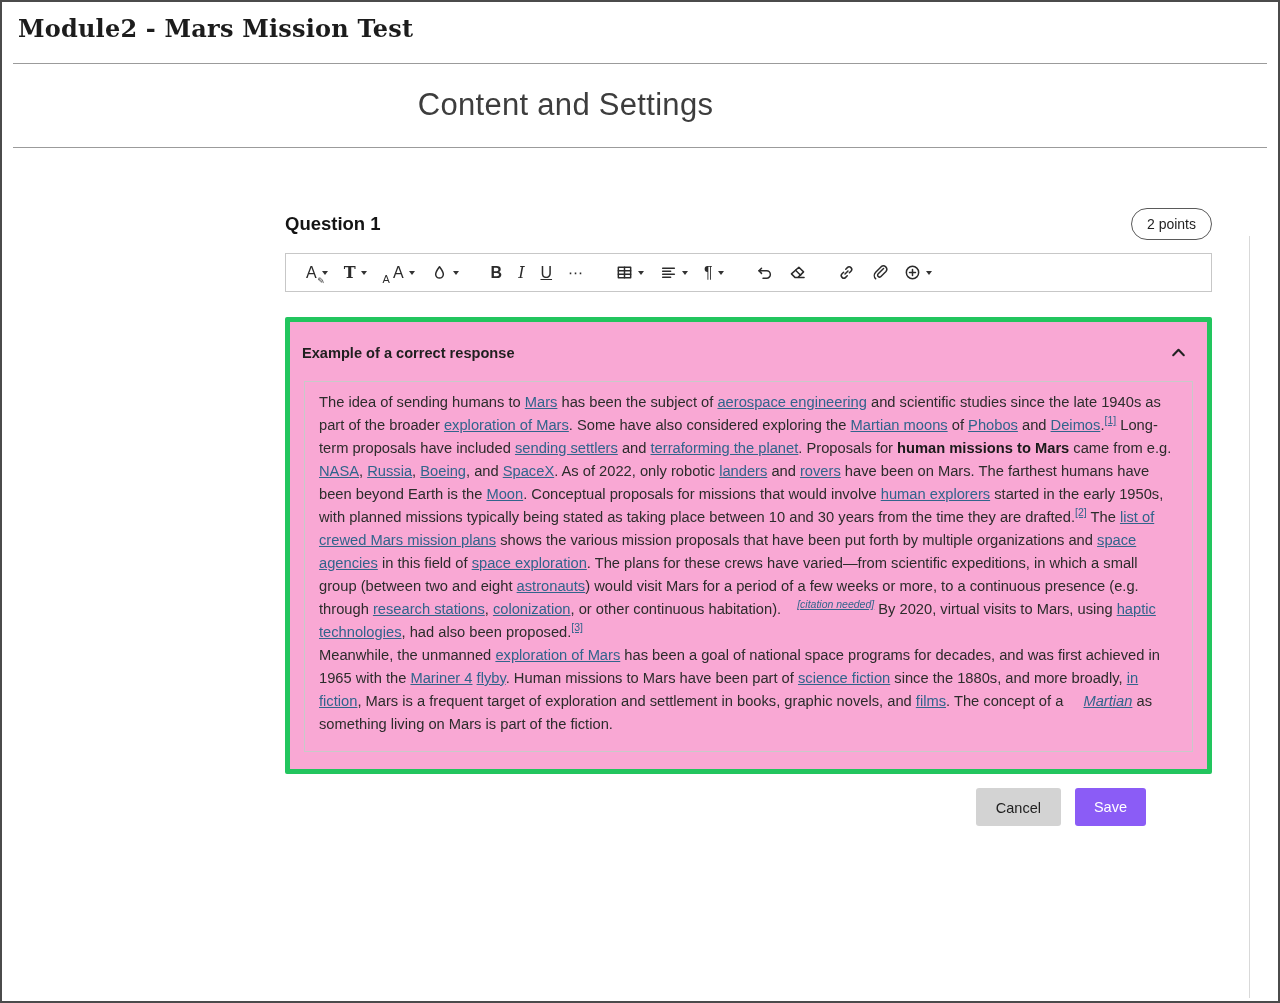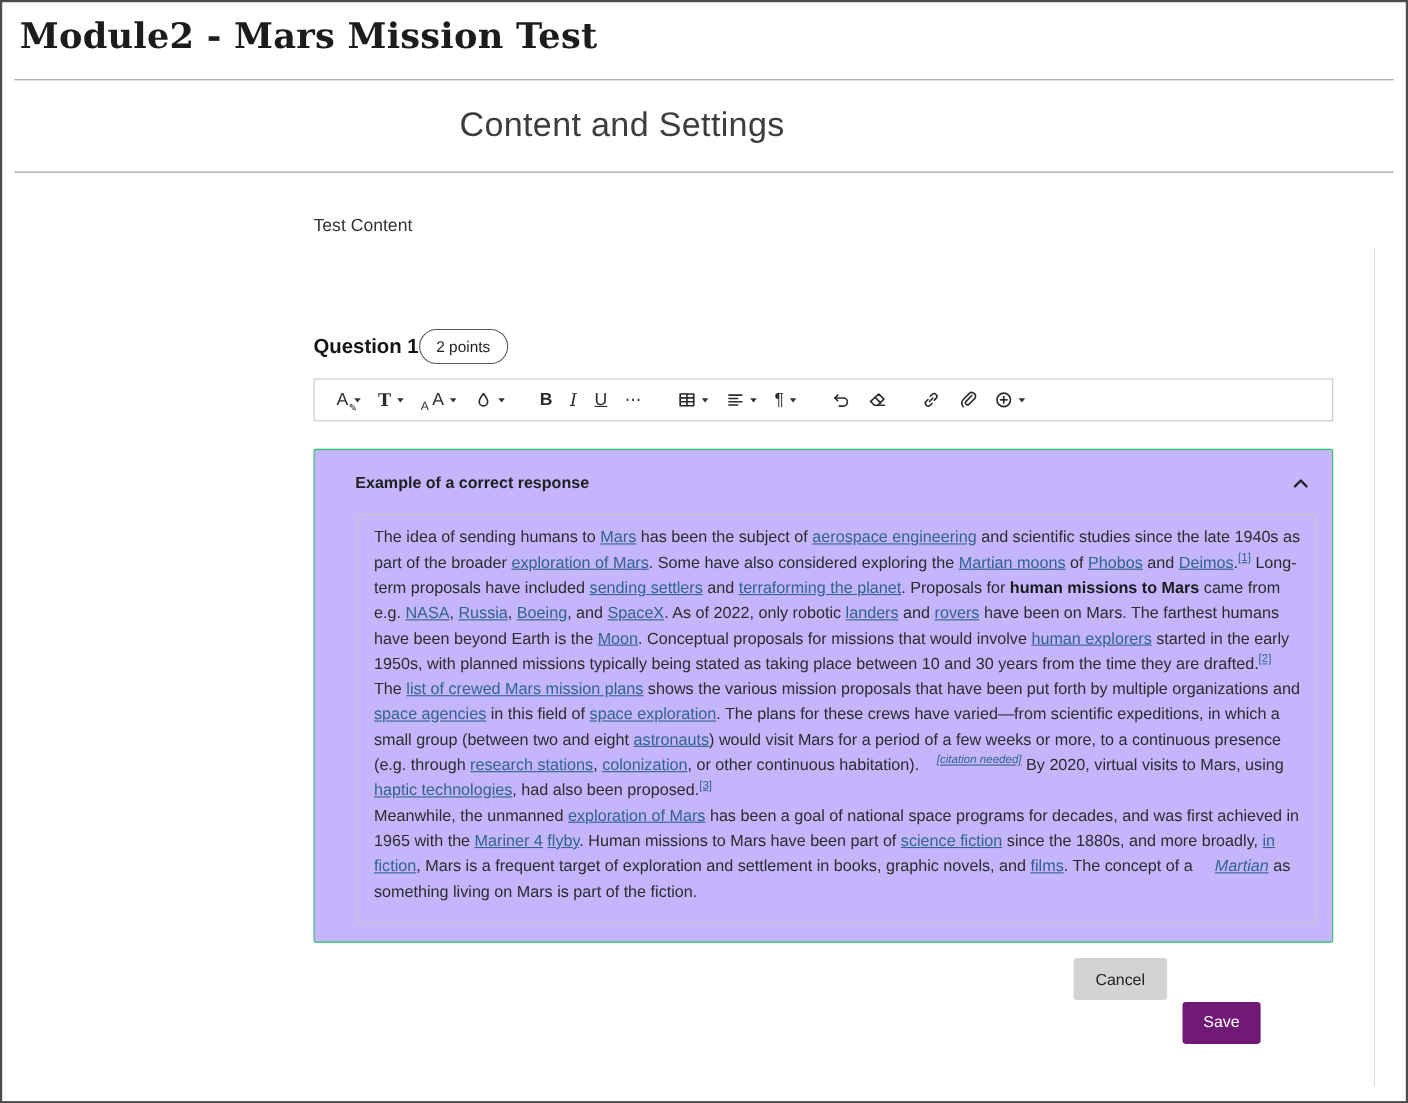--- a/index.html
+++ b/index.html
@@ -10,36 +10,36 @@
     position: relative;
     width: 1280px; height: 1003px;
     border: 2px solid #4b4b4b;
     background: #fff;
     overflow: hidden;
   }
 
   .title-bar { padding: 12px 16px 20px 16px; }
   .title-bar h1 {
     font-family: "DejaVu Serif", serif;
-    font-size: 32px; font-weight: 600; color: #1c1c1c;
+    font-size: 24px; font-weight: 600; color: #1c1c1c;
     letter-spacing: .2px;
   }
 
   .rule { border-top: 1px solid #9b9b9b; margin: 0 11px; height: 0; }
 
   .subheader { text-align: center; padding: 23px 149px 24px 0; }
   .subheader h2 { font-size: 31px; font-weight: 400; color: #3d3d3d; letter-spacing: .3px; }
 
   .main { position: relative; padding: 0 66px 0 283px; }
 
   .right-track { position: absolute; right: 28px; top: 28px; width: 1px; height: 762px; background: #d9d9d9; }
 
   .content-label { margin-top: 40px; font-size: 16px; color: #333; }
 
-  .question-row { margin-top: 84px; display: flex; align-items: center; justify-content: flex-start; }
+  .question-row { margin-top: 60px; display: flex; align-items: center; justify-content: space-between; }
   .question-row h3 { font-size: 18.5px; font-weight: 700; color: #141414; }
   .points-pill {
     border: 1px solid #5a5a5a; border-radius: 17px;
     padding: 7px 15px; font-size: 14px; color: #1f1f1f; background: #fff;
   }
 
   .editor { margin-top: 13px; }
   .toolbar {
     border: 1px solid #c7c7c7; background: #fff;
     height: 39px; display: flex; align-items: center; padding: 0 12px;
@@ -72,21 +72,21 @@
 
   .input-area {
     margin-top: 3px;
     border: 2px solid #3a77b5; border-radius: 2px;
     min-height: 65px; padding: 13px 15px;
     font-size: 14.6px; color: #333; background: #fff;
     cursor: text;
   }
   .text-caret { display: inline-block; width: 1.5px; height: 15px; background: #3c3c3c; vertical-align: -2px; }
 
-  .example { margin-top: 25px; border: 1px solid #22c55e; border-radius: 2px; background: #c4b5fd; padding-left: 25px; }
+  .example { margin-top: 25px; border: 5px solid #22c55e; border-radius: 2px; background: #f9a8d4; }
   .example-header { display: flex; align-items: center; justify-content: space-between; padding: 19px 17px 17px 12px; }
   .example-title { font-size: 14.6px; font-weight: 700; color: #1f1f1f; }
   .chev-btn { background: none; border: none; cursor: pointer; padding: 2px; display: flex; }
   .chev-svg { width: 19px; height: 19px; stroke: #222; fill: none; stroke-width: 2; stroke-linecap: round; stroke-linejoin: round; }
 
   .example-body {
     margin: 0 14px 17px 14px;
     border: 1px solid #c9c9c9;
     padding: 9px 14px 15px 14px;
     font-size: 14.7px; line-height: 23px; color: #2c2c2c;
@@ -96,41 +96,40 @@
   .rt-italic { font-style: italic; margin-left: 16px; }
   .example-body sup { font-size: 10.5px; line-height: 0; vertical-align: super; }
   .example-body sup .rt-link { font-size: 10.5px; }
 
   .actions { display: flex; justify-content: flex-end; gap: 14px; padding: 14px 66px 0 0; }
   .btn {
     height: 38px; border: none; border-radius: 3px; cursor: pointer;
     font-family: "Liberation Sans", sans-serif; font-size: 14.5px;
   }
   .btn-cancel { background: #d3d3d3; color: #222; padding: 12px 20px; }
-  .btn-save { background: #701a75; color: #fff; padding: 0 19px; margin-top: 40px; }
+  .btn-save { background: #8b5cf6; color: #fff; padding: 0 19px; }
 </style>
 </head>
 <body>
 
 <div class="page">
 
   <div class="title-bar">
     <h1>Module2 - Mars Mission Test</h1>
   </div>
   <div class="rule"></div>
 
   <div class="subheader">
     <h2>Content and Settings</h2>
   </div>
   <div class="rule"></div>
 
   <div class="main">
     <div class="right-track"></div>
 
-    <div class="content-label">Test Content</div>
 
     <div class="question-row">
       <h3>Question 1</h3>
       <div class="points-pill">2 points</div>
     </div>
 
     <div class="editor">
       <div class="toolbar">
 
         <div class="tb-group">

